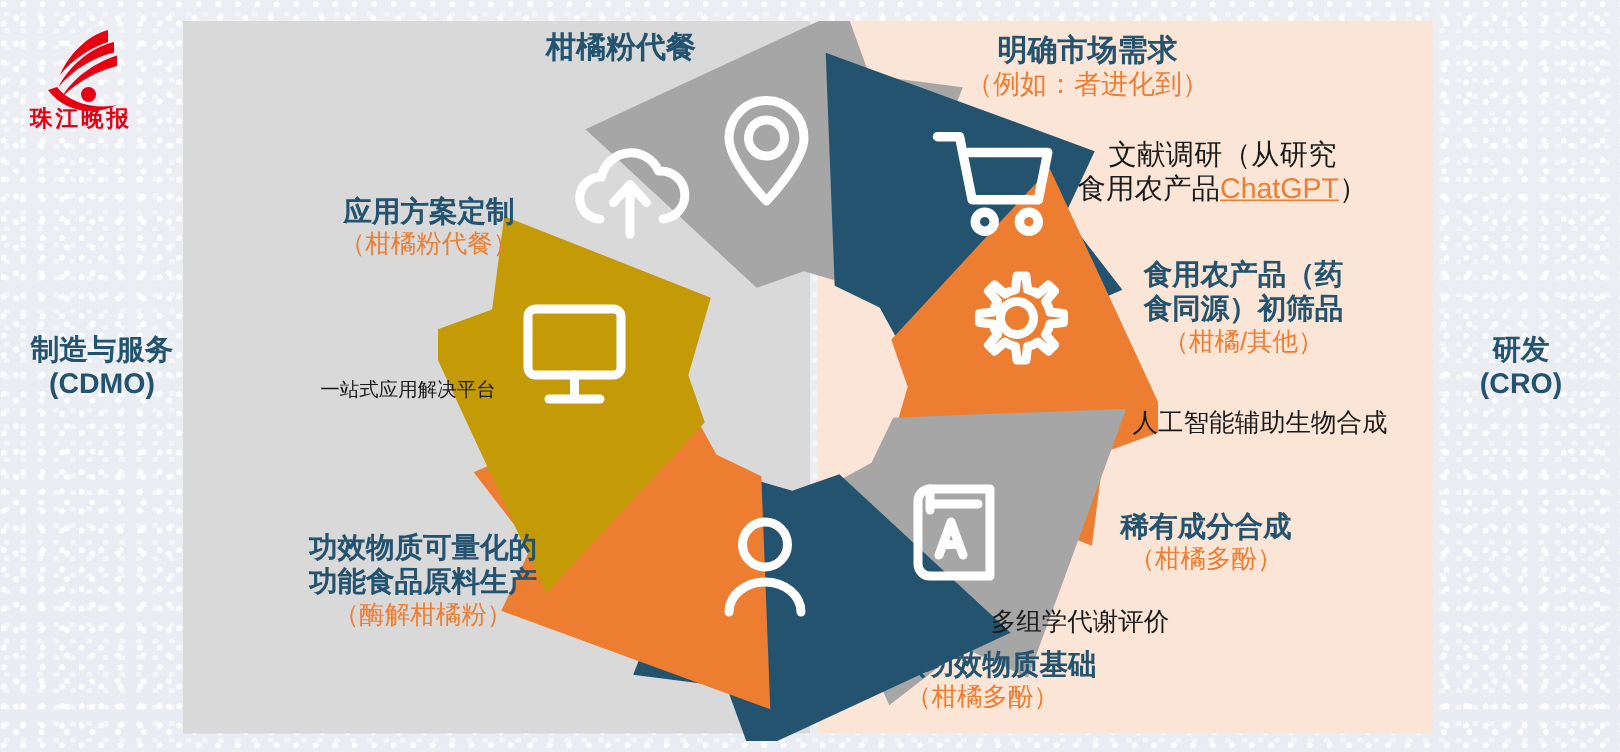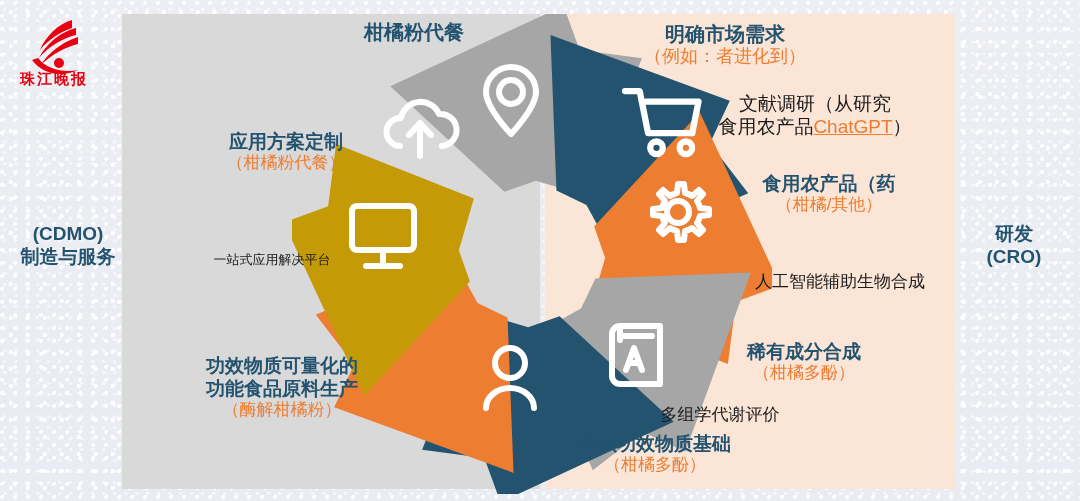--- a/index.html
+++ b/index.html
@@ -164,22 +164,22 @@
 
         <g transform="translate(190,52)">
           <path d="M29 68 C29 68 54 42 54 26 A25 25 0 1 0 4 26 C4 42 29 68 29 68 Z"></path>
           <circle cx="29" cy="26" r="12"></circle>
         </g>
       </g>
     </svg>
   </div>
 
   <div class="tx c" id="t-cdmo">
+    <div class="hd">制造与服务</div>
     <div class="hd">(CDMO)</div>
-    <div class="hd">制造与服务</div>
   </div>
 
   <div class="tx c" id="t-cro">
     <div class="hd">研发</div>
     <div class="hd">(CRO)</div>
   </div>
 
   <div class="tx c" id="t-opt">
     <div class="hd">柑橘粉代餐</div>
   </div>
@@ -204,20 +204,21 @@
     <div class="sub">（例如：者进化到）</div>
   </div>
 
   <div class="tx" id="t-lit">
     <div class="plain nowrap">文献调研（从研究</div>
     <div class="plain nowrap"><span>食用农产品</span><span class="link">ChatGPT</span><span>）</span></div>
   </div>
 
   <div class="tx c" id="t-agri">
     <div class="hd">食用农产品（药</div>
+    <div class="hd">食同源）初筛品</div>
     <div class="sub">（柑橘/其他）</div>
   </div>
 
   <div class="tx c" id="t-ai">
     <div class="plain">人工智能辅助生物合成</div>
   </div>
 
   <div class="tx c" id="t-rare">
     <div class="hd">稀有成分合成</div>
     <div class="sub">（柑橘多酚）</div>

